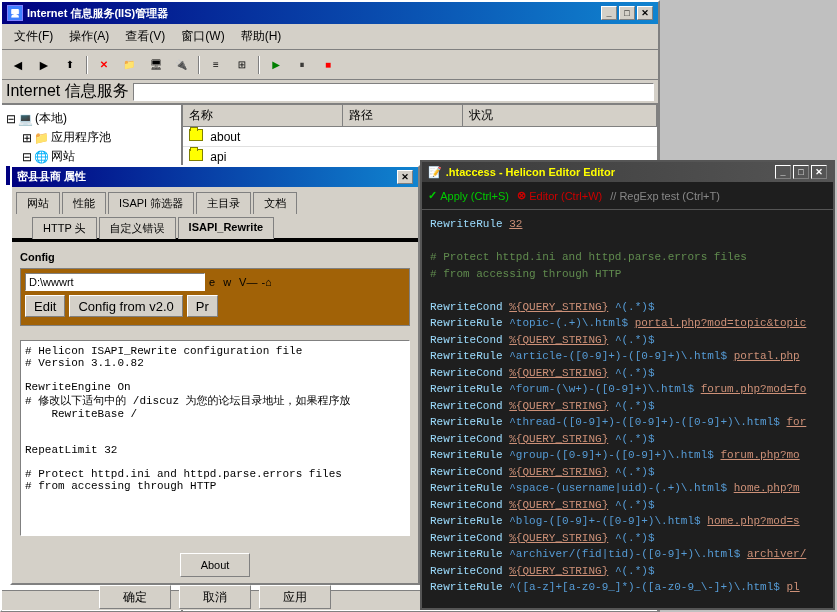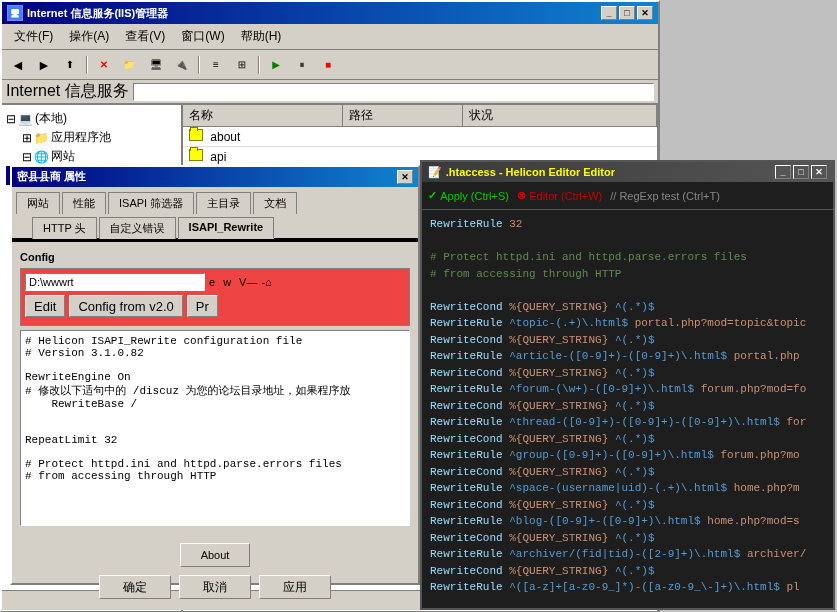--- a/index.html
+++ b/index.html
@@ -270,23 +270,23 @@
     }
 
     .dialog-body {
       background: #d4d0c8;
       padding: 8px;
       border-top: 4px solid #000000;
     }
 
     .config-group {
       border: 1px solid #808080;
-      background: #ef4444;
+      background: #a16207;
       padding: 4px;
-      margin-bottom: 4px;
+      margin-bottom: 14px;
     }
 
     .config-label {
       font-size: 11px;
       font-weight: bold;
       margin-bottom: 4px;
     }
 
     .config-row {
       display: flex;
@@ -451,21 +451,21 @@
     }
 
     .code-line {
       white-space: nowrap;
       overflow: hidden;
       text-overflow: ellipsis;
     }
 
     .code-comment { color: #608b4e; }
     .code-directive { color: #9cdcfe; }
-    .code-value { color: #ce9178; }
+    .code-value { color: #ce9178; text-decoration: underline; }
     .code-keyword { color: #569cd6; }
 
     
     .status-bar {
       position: absolute;
       bottom: 0; left: 0;
       width: 660px;
       height: 20px;
       background: #d4d0c8;
       border-top: 1px solid #808080;
@@ -704,17 +704,17 @@
     <div class="code-line"><span class="code-directive">RewriteRule</span> <span class="code-keyword">^forum-(\w+)-([0-9]+)\.html$</span> <span class="code-value">forum.php?mod=fo</span></div>
     <div class="code-line"><span class="code-directive">RewriteCond</span> <span class="code-value">%{QUERY_STRING}</span> <span class="code-keyword">^(.*)$</span></div>
     <div class="code-line"><span class="code-directive">RewriteRule</span> <span class="code-keyword">^thread-([0-9]+)-([0-9]+)-([0-9]+)\.html$</span> <span class="code-value">for</span></div>
     <div class="code-line"><span class="code-directive">RewriteCond</span> <span class="code-value">%{QUERY_STRING}</span> <span class="code-keyword">^(.*)$</span></div>
     <div class="code-line"><span class="code-directive">RewriteRule</span> <span class="code-keyword">^group-([0-9]+)-([0-9]+)\.html$</span> <span class="code-value">forum.php?mo</span></div>
     <div class="code-line"><span class="code-directive">RewriteCond</span> <span class="code-value">%{QUERY_STRING}</span> <span class="code-keyword">^(.*)$</span></div>
     <div class="code-line"><span class="code-directive">RewriteRule</span> <span class="code-keyword">^space-(username|uid)-(.+)\.html$</span> <span class="code-value">home.php?m</span></div>
     <div class="code-line"><span class="code-directive">RewriteCond</span> <span class="code-value">%{QUERY_STRING}</span> <span class="code-keyword">^(.*)$</span></div>
     <div class="code-line"><span class="code-directive">RewriteRule</span> <span class="code-keyword">^blog-([0-9]+-([0-9]+)\.html$</span> <span class="code-value">home.php?mod=s</span></div>
     <div class="code-line"><span class="code-directive">RewriteCond</span> <span class="code-value">%{QUERY_STRING}</span> <span class="code-keyword">^(.*)$</span></div>
-    <div class="code-line"><span class="code-directive">RewriteRule</span> <span class="code-keyword">^archiver/(fid|tid)-([2-9]+)\.html$</span> <span class="code-value">archiver/</span></div>
+    <div class="code-line"><span class="code-directive">RewriteRule</span> <span class="code-keyword">^archiver/(fid|tid)-([0-9]+)\.html$</span> <span class="code-value">archiver/</span></div>
     <div class="code-line"><span class="code-directive">RewriteCond</span> <span class="code-value">%{QUERY_STRING}</span> <span class="code-keyword">^(.*)$</span></div>
     <div class="code-line"><span class="code-directive">RewriteRule</span> <span class="code-keyword">^([a-z]+[a-z0-9_]*)-([a-z0-9_\-]+)\.html$</span> <span class="code-value">pl</span></div>
   </div>
 </div>
 
 </body></html>

